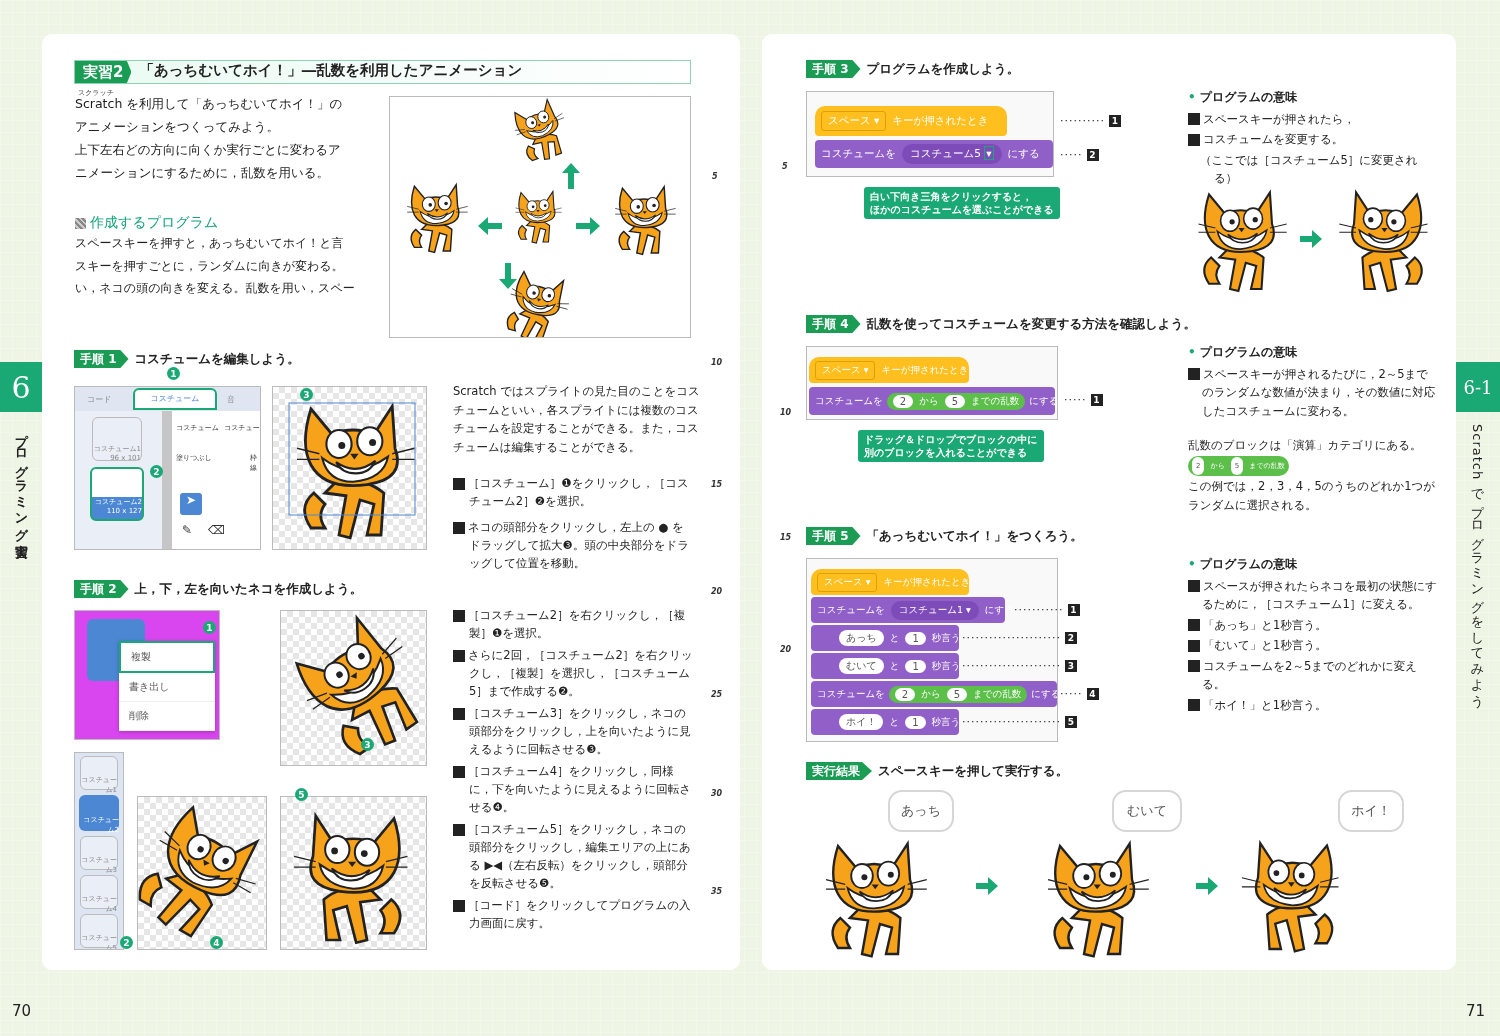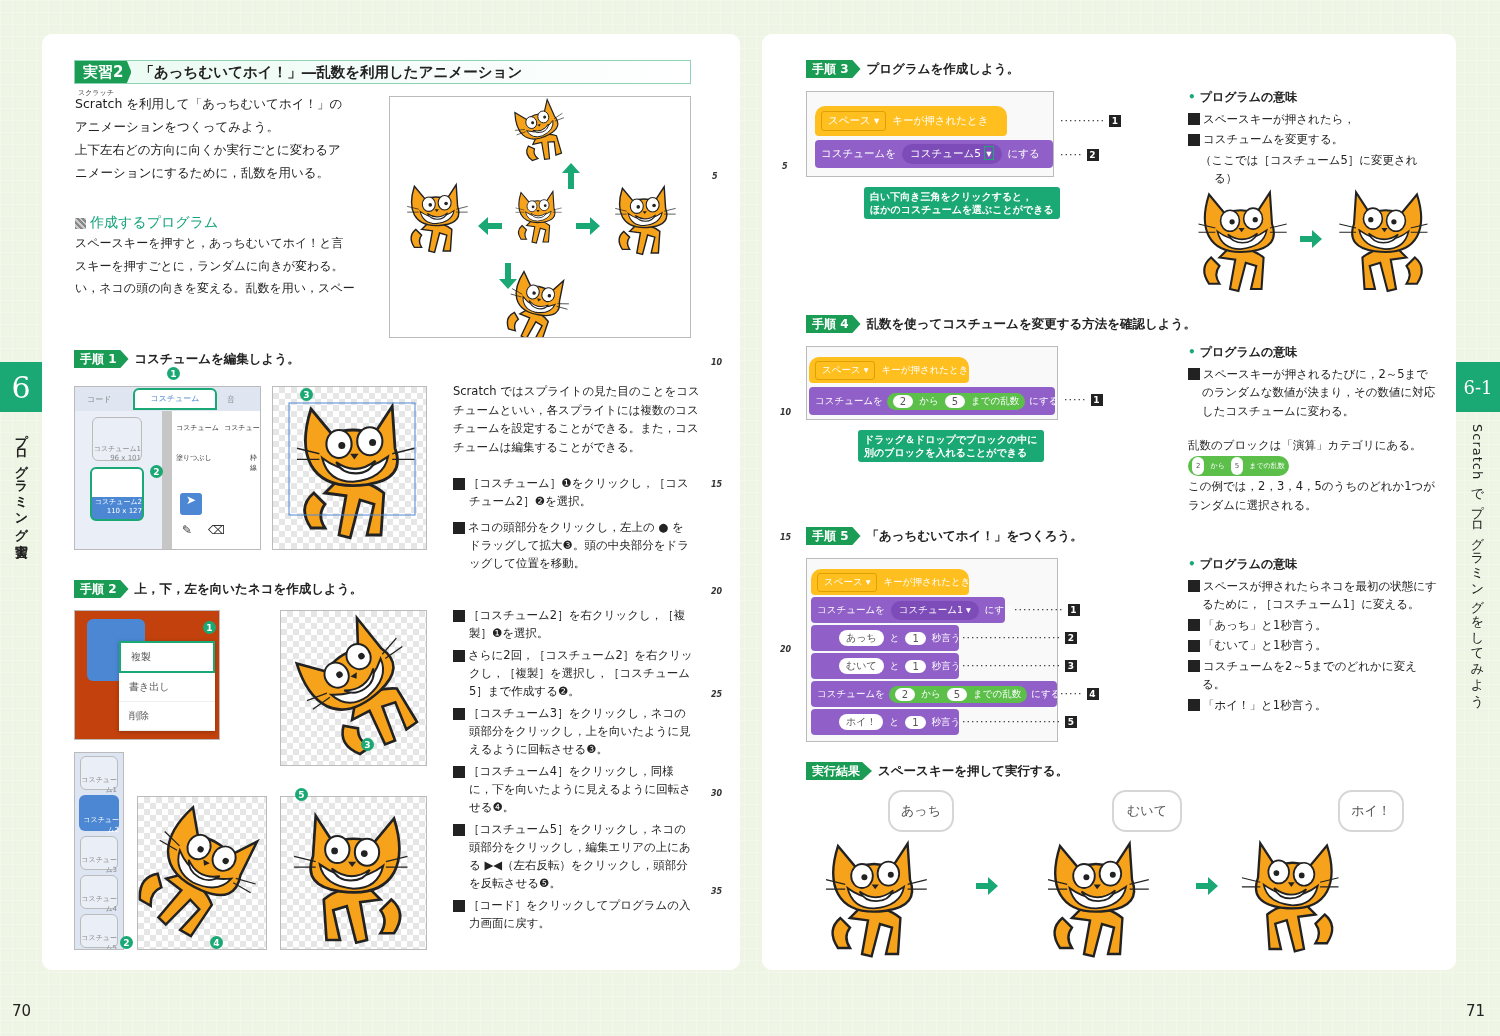--- a/index.html
+++ b/index.html
@@ -8,21 +8,21 @@
   background-image:linear-gradient(90deg,rgba(255,255,255,.25) 1px,transparent 1px),linear-gradient(rgba(255,255,255,.25) 1px,transparent 1px);background-size:12px 12px}
 .page{position:absolute;top:34px;background:#fff;border-radius:10px}
 .page.left{left:42px;width:698px;height:936px}
 .page.right{left:762px;width:694px;height:936px}
 .abs{position:absolute}
 .green{color:#13a37a}
 .chapter-tab{position:absolute;background:#1aa874;color:#fff;display:flex;align-items:center;justify-content:center;font-family:"DejaVu Serif",serif}
 .side-label{position:absolute;writing-mode:vertical-rl;font-size:13px;font-weight:bold;letter-spacing:1px;color:#222}
 .pagenum{position:absolute;top:1002px;font-size:15px;color:#222}
 .linenum{position:absolute;font-size:8px;font-style:italic;font-weight:bold;color:#333}
-.title-bar{position:absolute;left:74px;top:60px;width:617px;height:24px;border:1.5px solid #8ed4b4;background:linear-gradient(90deg,#eafaf3,#fff);display:flex;align-items:center}
+.title-bar{position:absolute;left:74px;top:60px;width:617px;height:24px;border:1.5px solid #8ed4b4;background:linear-gradient(90deg,#eafaf3,#fff);display:flex;align-items:flex-start}
 .title-tag{background:#1a9c54;color:#fff;font-weight:bold;font-size:15px;height:100%;padding:0 8px;display:flex;align-items:center;clip-path:polygon(0 0,92% 0,100% 50%,92% 100%,0 100%)}
 .title-text{font-weight:bold;font-size:14.5px;margin-left:8px}
 .body-text{position:absolute;font-size:12.5px;line-height:23px}
 .step{position:absolute;display:flex;align-items:center;height:18px}
 .step-tag{background:#1a9c54;color:#fff;font-weight:bold;font-size:12px;height:18px;padding:0 12px 0 6px;display:flex;align-items:center;clip-path:polygon(0 0,85% 0,100% 50%,85% 100%,0 100%)}
 .step-text{font-weight:bold;font-size:12.5px;margin-left:6px}
 .frame{position:absolute;border:1px solid #bbb;background:#fff;overflow:hidden}
 .checker{background-color:#fff;background-image:linear-gradient(45deg,#e6e6e6 25%,transparent 25%,transparent 75%,#e6e6e6 75%),linear-gradient(45deg,#e6e6e6 25%,transparent 25%,transparent 75%,#e6e6e6 75%);background-size:12px 12px;background-position:0 0,6px 6px}
 .badge{display:inline-flex;width:13px;height:13px;border-radius:50%;background:#1aa874;color:#fff;font-size:9px;font-weight:bold;align-items:center;justify-content:center;vertical-align:middle}
 .sq{display:inline-flex;width:12px;height:12px;background:#222;color:#fff;font-size:9px;font-weight:bold;align-items:center;justify-content:center;vertical-align:middle;margin-right:3px}
@@ -193,21 +193,21 @@
 <div class="instr" style="left:453px;top:474px;width:240px">
   <p><span class="sq">1</span><span>［コスチューム］❶をクリックし，［コスチューム2］❷を選択。</span></p>
   <p style="margin-top:8px"><span class="sq">2</span><span>ネコの頭部分をクリックし，左上の ● をドラッグして拡大❸。頭の中央部分をドラッグして位置を移動。</span></p>
 </div>
 
 <div class="step" style="left:74px;top:580px">
   <span class="step-tag">手順 2</span>
   <span class="step-text">上，下，左を向いたネコを作成しよう。</span>
 </div>
 
-<div class="frame" style="left:74px;top:610px;width:146px;height:130px;background:#c2410c">
+<div class="frame" style="left:74px;top:610px;width:146px;height:130px;background:#d946ef">
   <div class="tile sel" style="left:12px;top:8px;width:58px;height:62px;border:none"></div>
   <div class="ctx" style="left:44px;top:30px;width:96px">
     <div style="border:2px solid #1aa874">複製</div>
     <div>書き出し</div>
     <div>削除</div>
   </div>
 </div>
 <div class="badge abs" style="left:203px;top:621px">1</div>
 
 <div class="frame checker" style="left:280px;top:610px;width:147px;height:156px">

